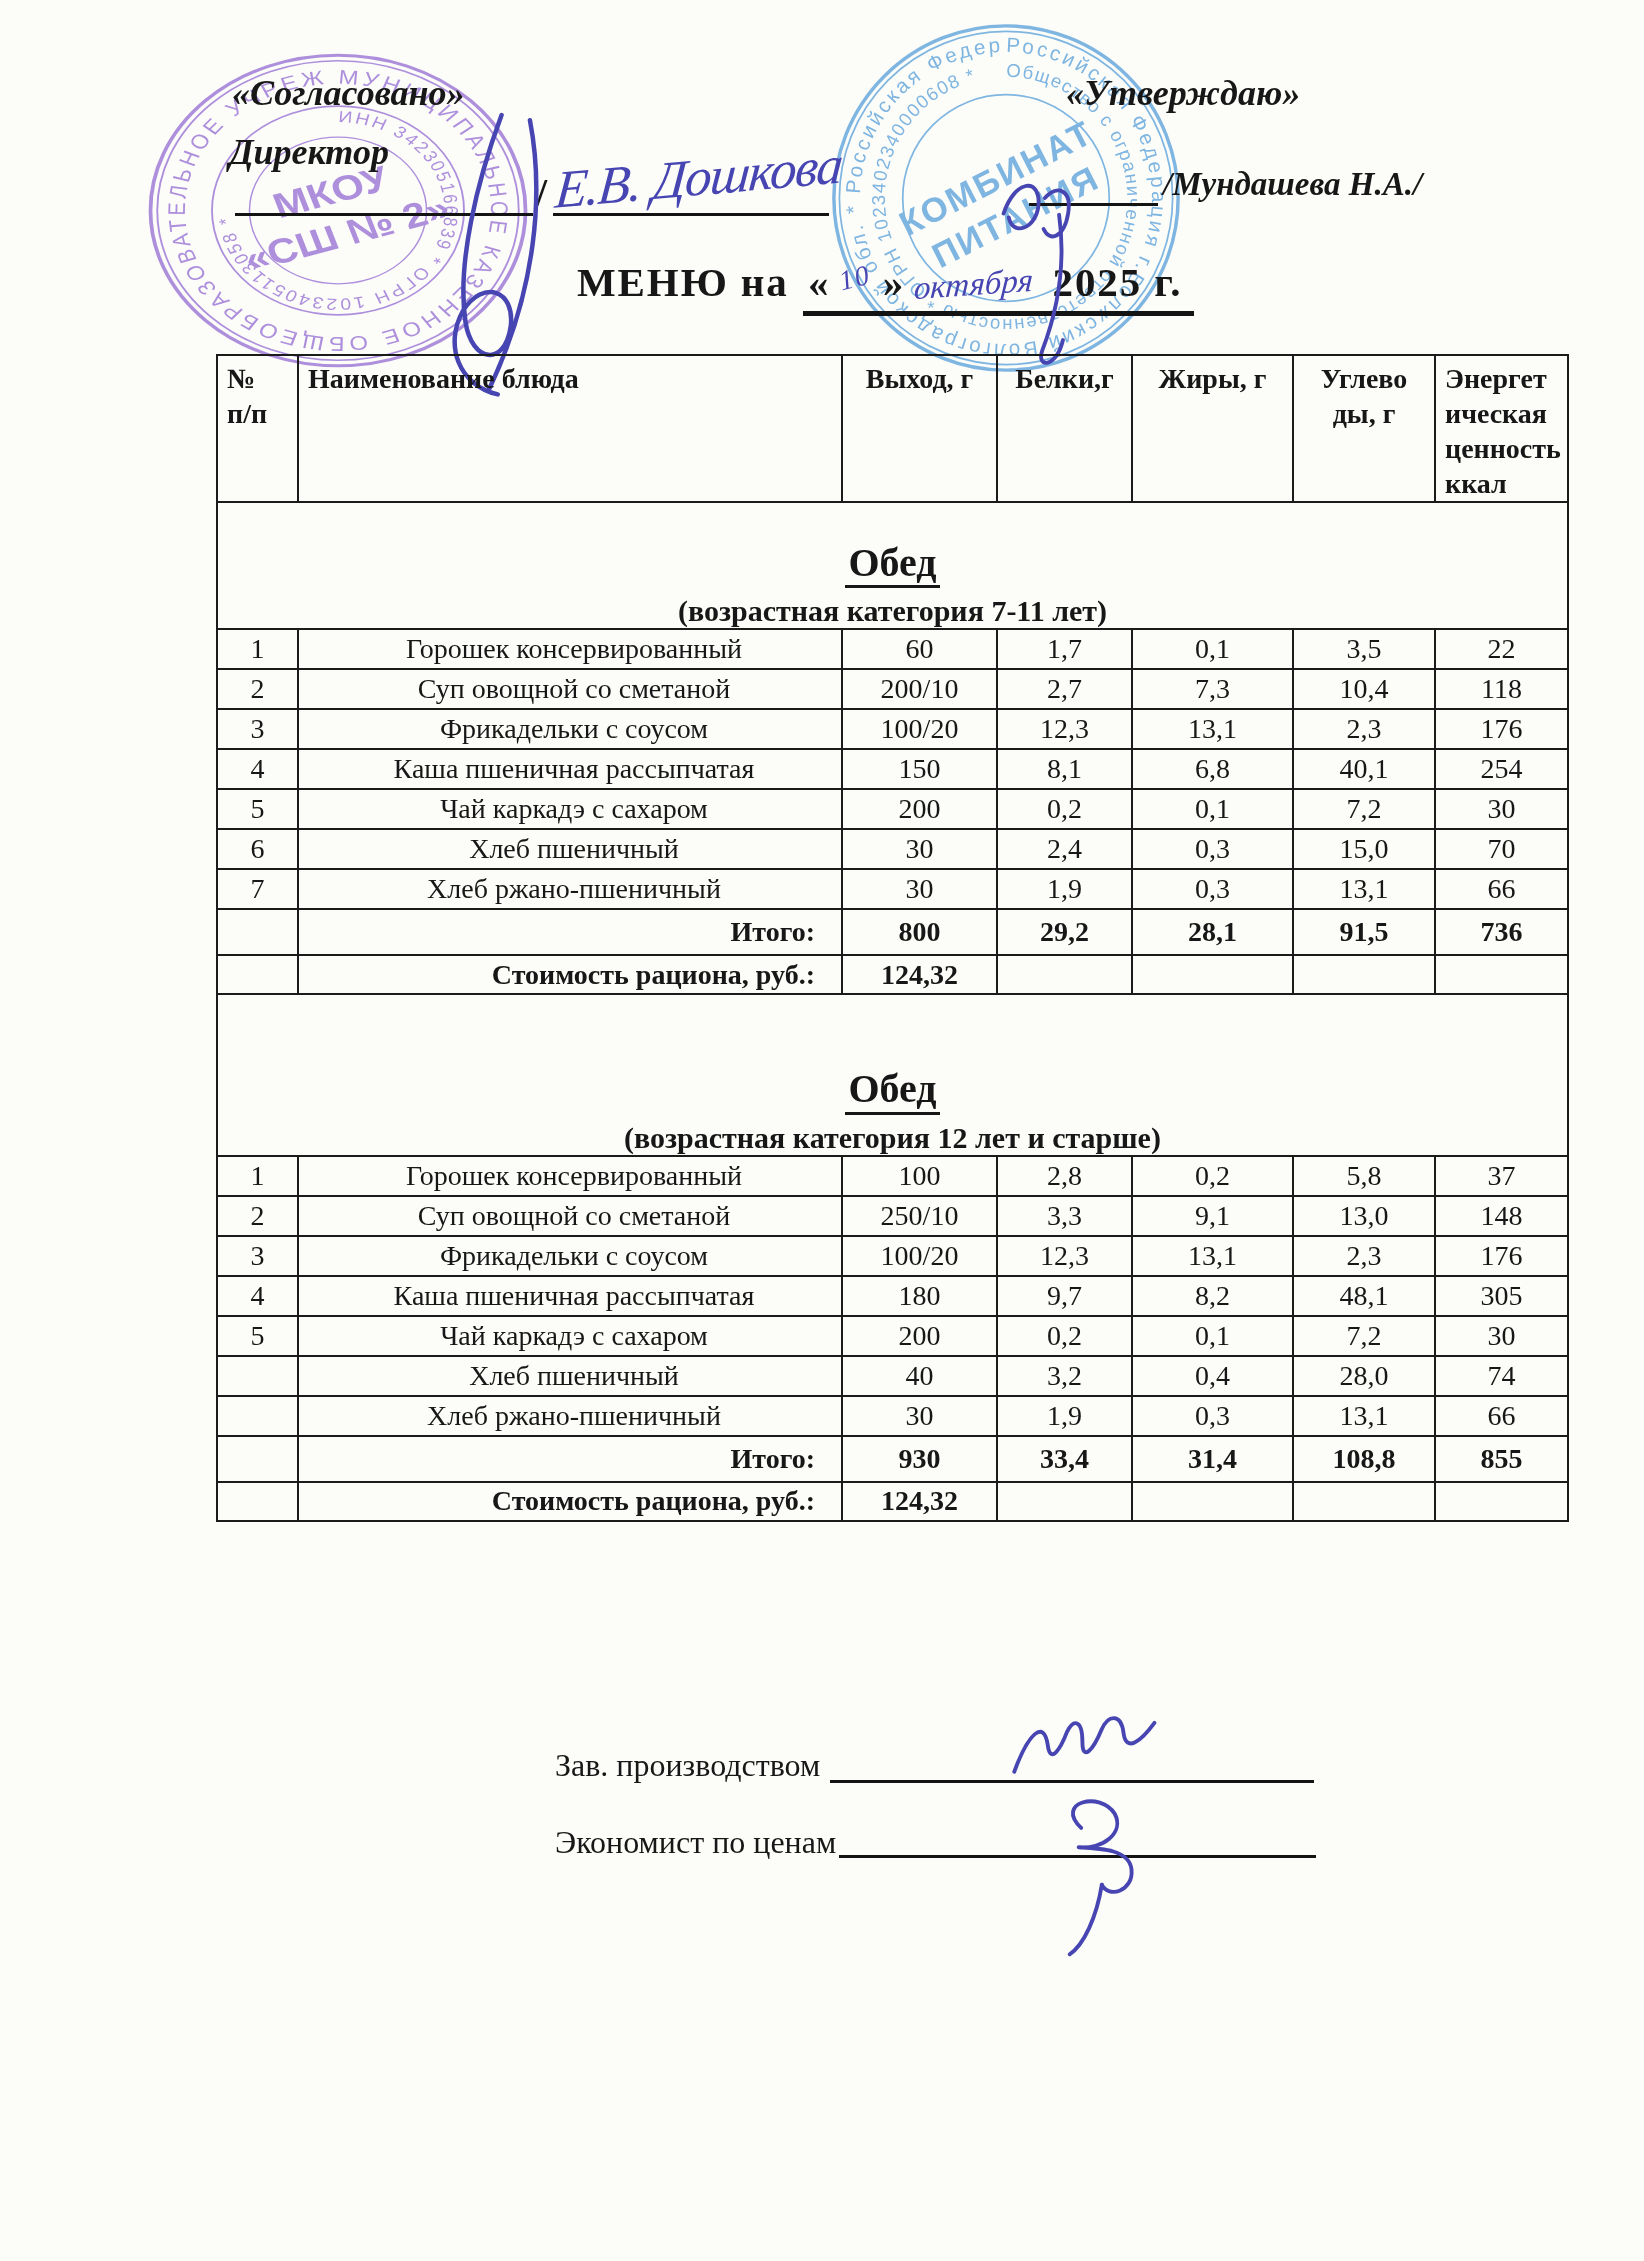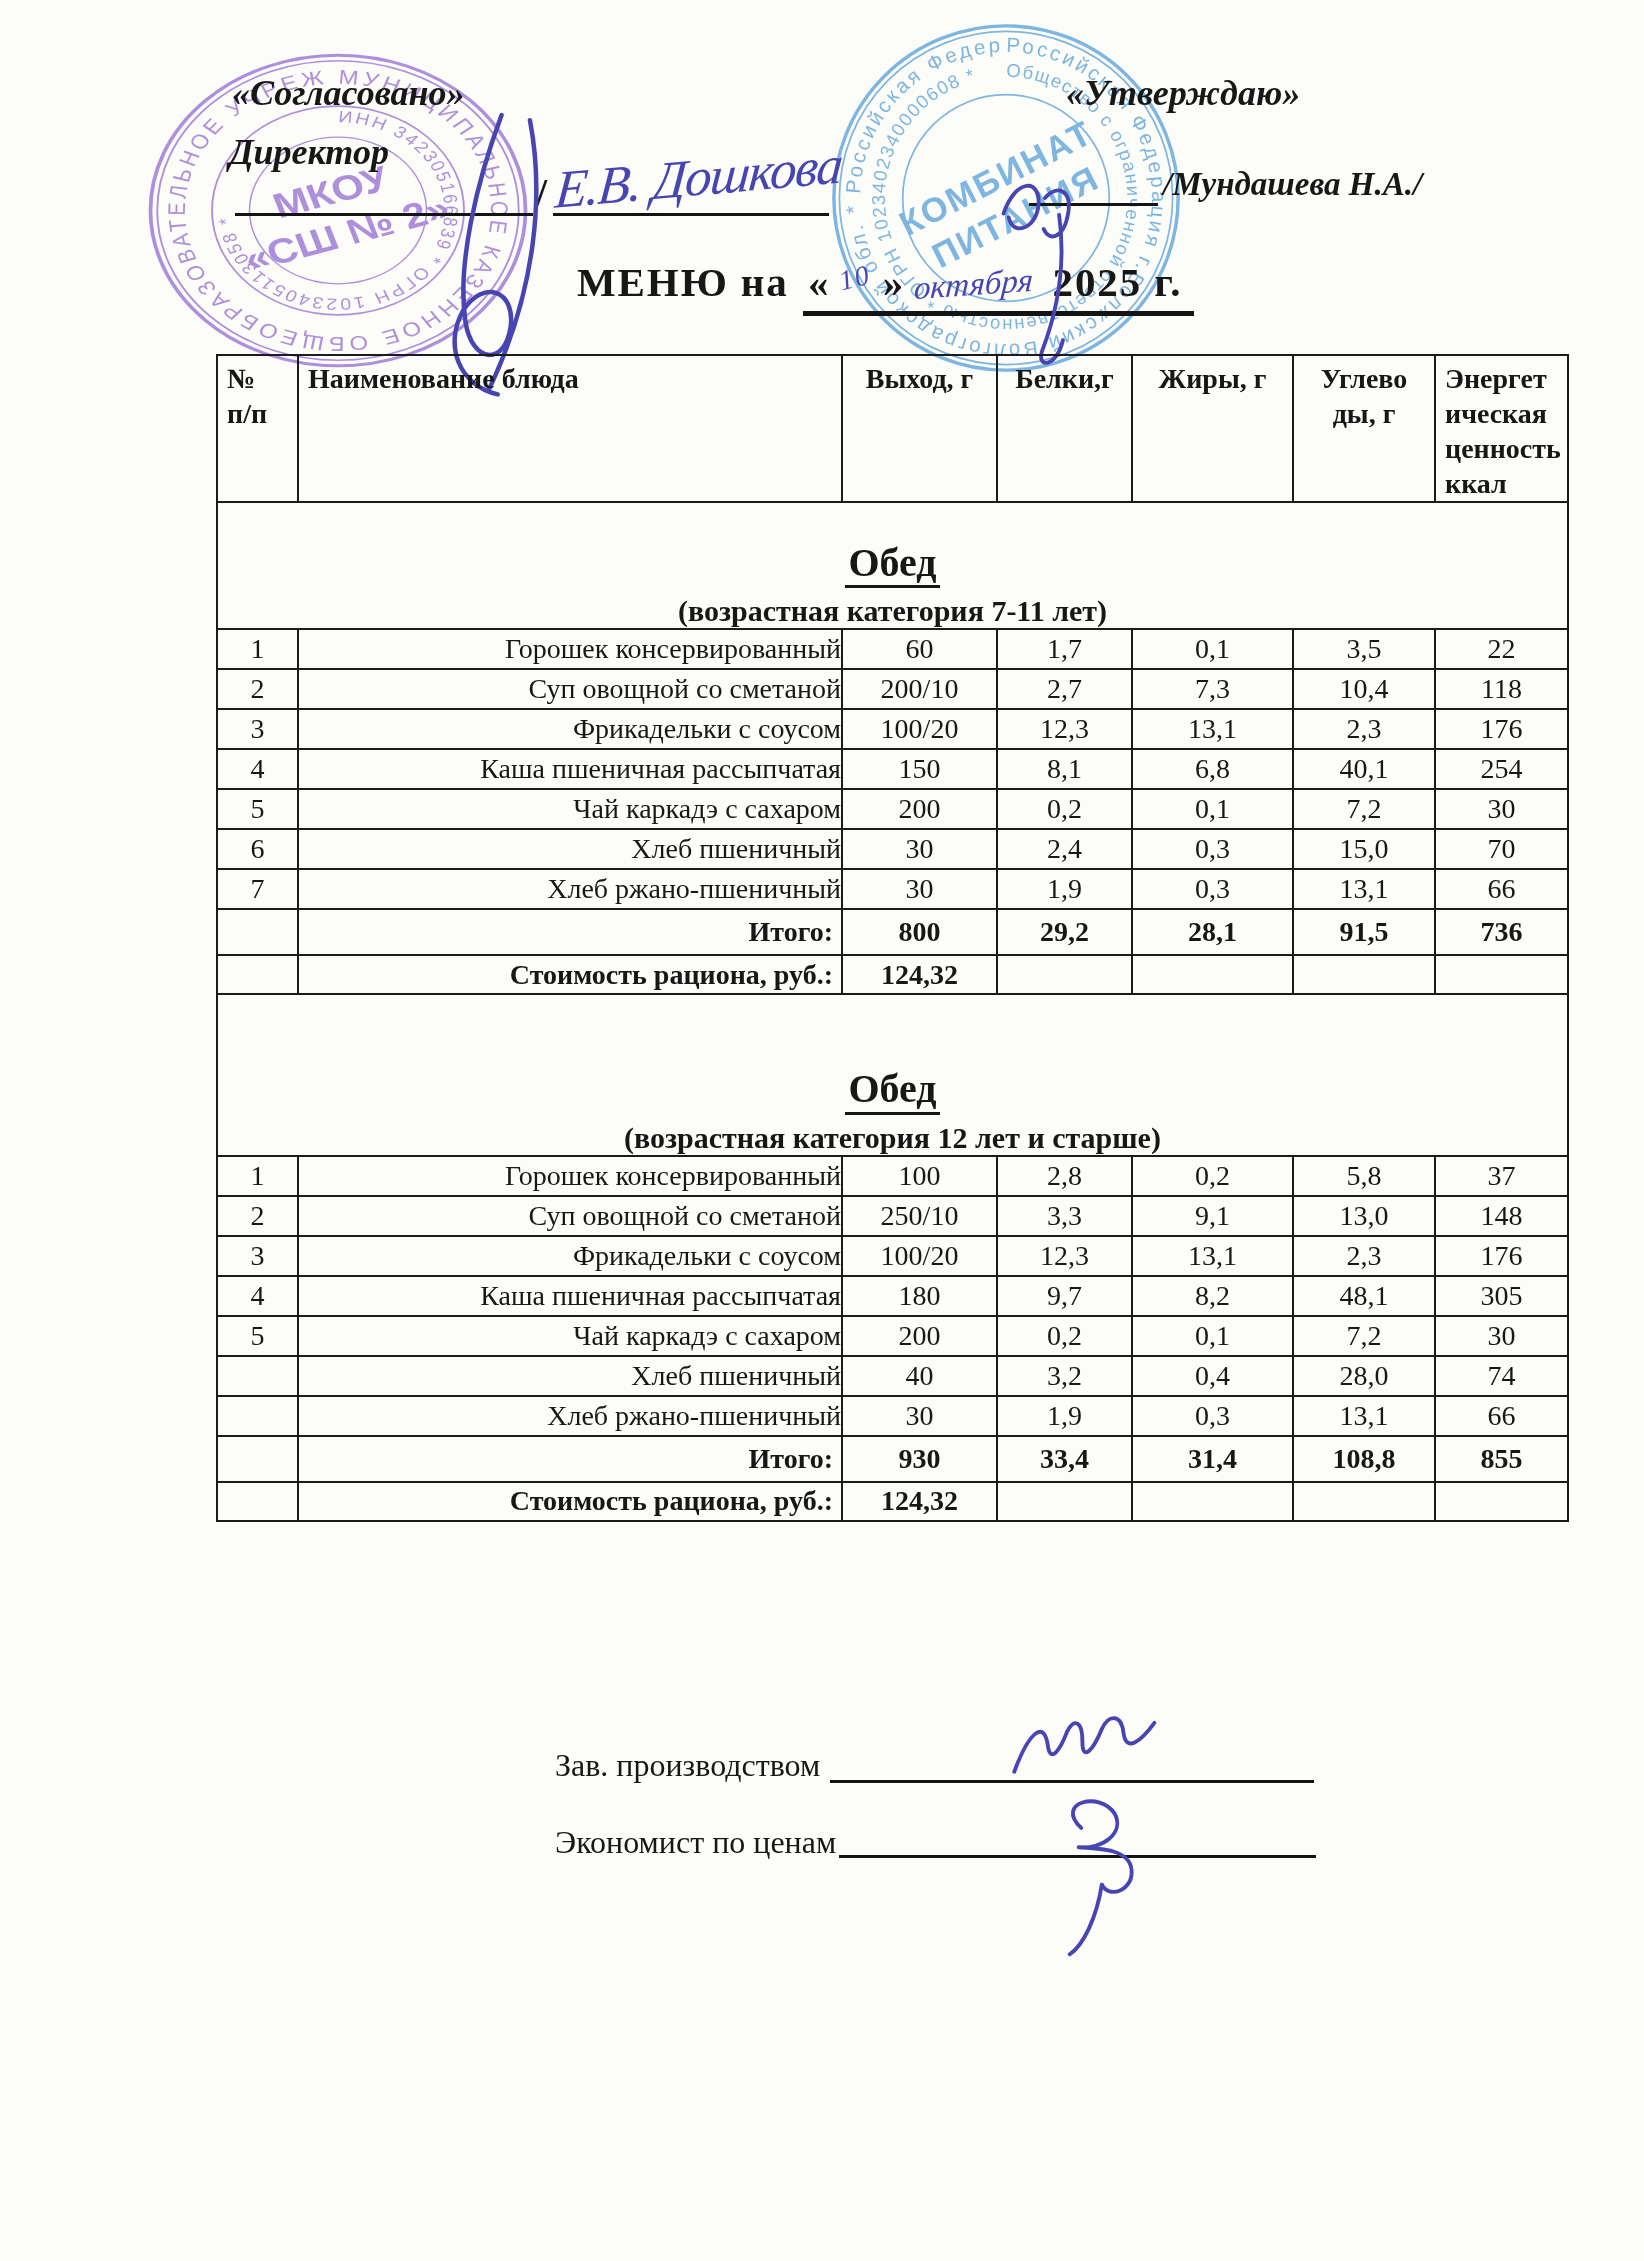--- a/index.html
+++ b/index.html
@@ -47,25 +47,25 @@
   td.h-left{text-align:left;padding-left:9px;}
   td.h-center{text-align:center;}
   tr.sec-row1{height:124px;}
   tr.sec-row2{height:161px;}
   td.sec-cell{text-align:center;vertical-align:top;padding-top:6.4px;}
   td.sec-cell.deep{padding-top:41px;}
   .sec-title{display:inline-block;font-size:40px;font-weight:bold;border-bottom:3.9px solid #171717;padding:0 3.9px 1.3px;line-height:1.05;margin-top:32px;}
   .sec-sub{font-size:30px;font-weight:bold;margin-top:6.4px;}
   tr.row{height:40px;}
   td.num{text-align:center;}
-  td.name{text-align:right;padding-left:8px;}
+  td.name{text-align:center;padding-left:8px;}
   td.val{text-align:center;}
   tr.total{height:46px;}
   tr.cost{height:39px;}
-  td.rlabel{text-align:right;padding-right:8px;font-weight:bold;}
+  td.rlabel{text-align:right;padding-right:26px;font-weight:bold;}
   td.bold{font-weight:bold;text-align:center;}
   
   .f-label{font-size:32px;}
 </style>
 </head>
 <body>
 
 <div class="page">
 
   <svg class="stamp school abs" style="left:143px;top:49px;width:390px;height:323px" viewBox="0 0 520 520" preserveAspectRatio="none">

